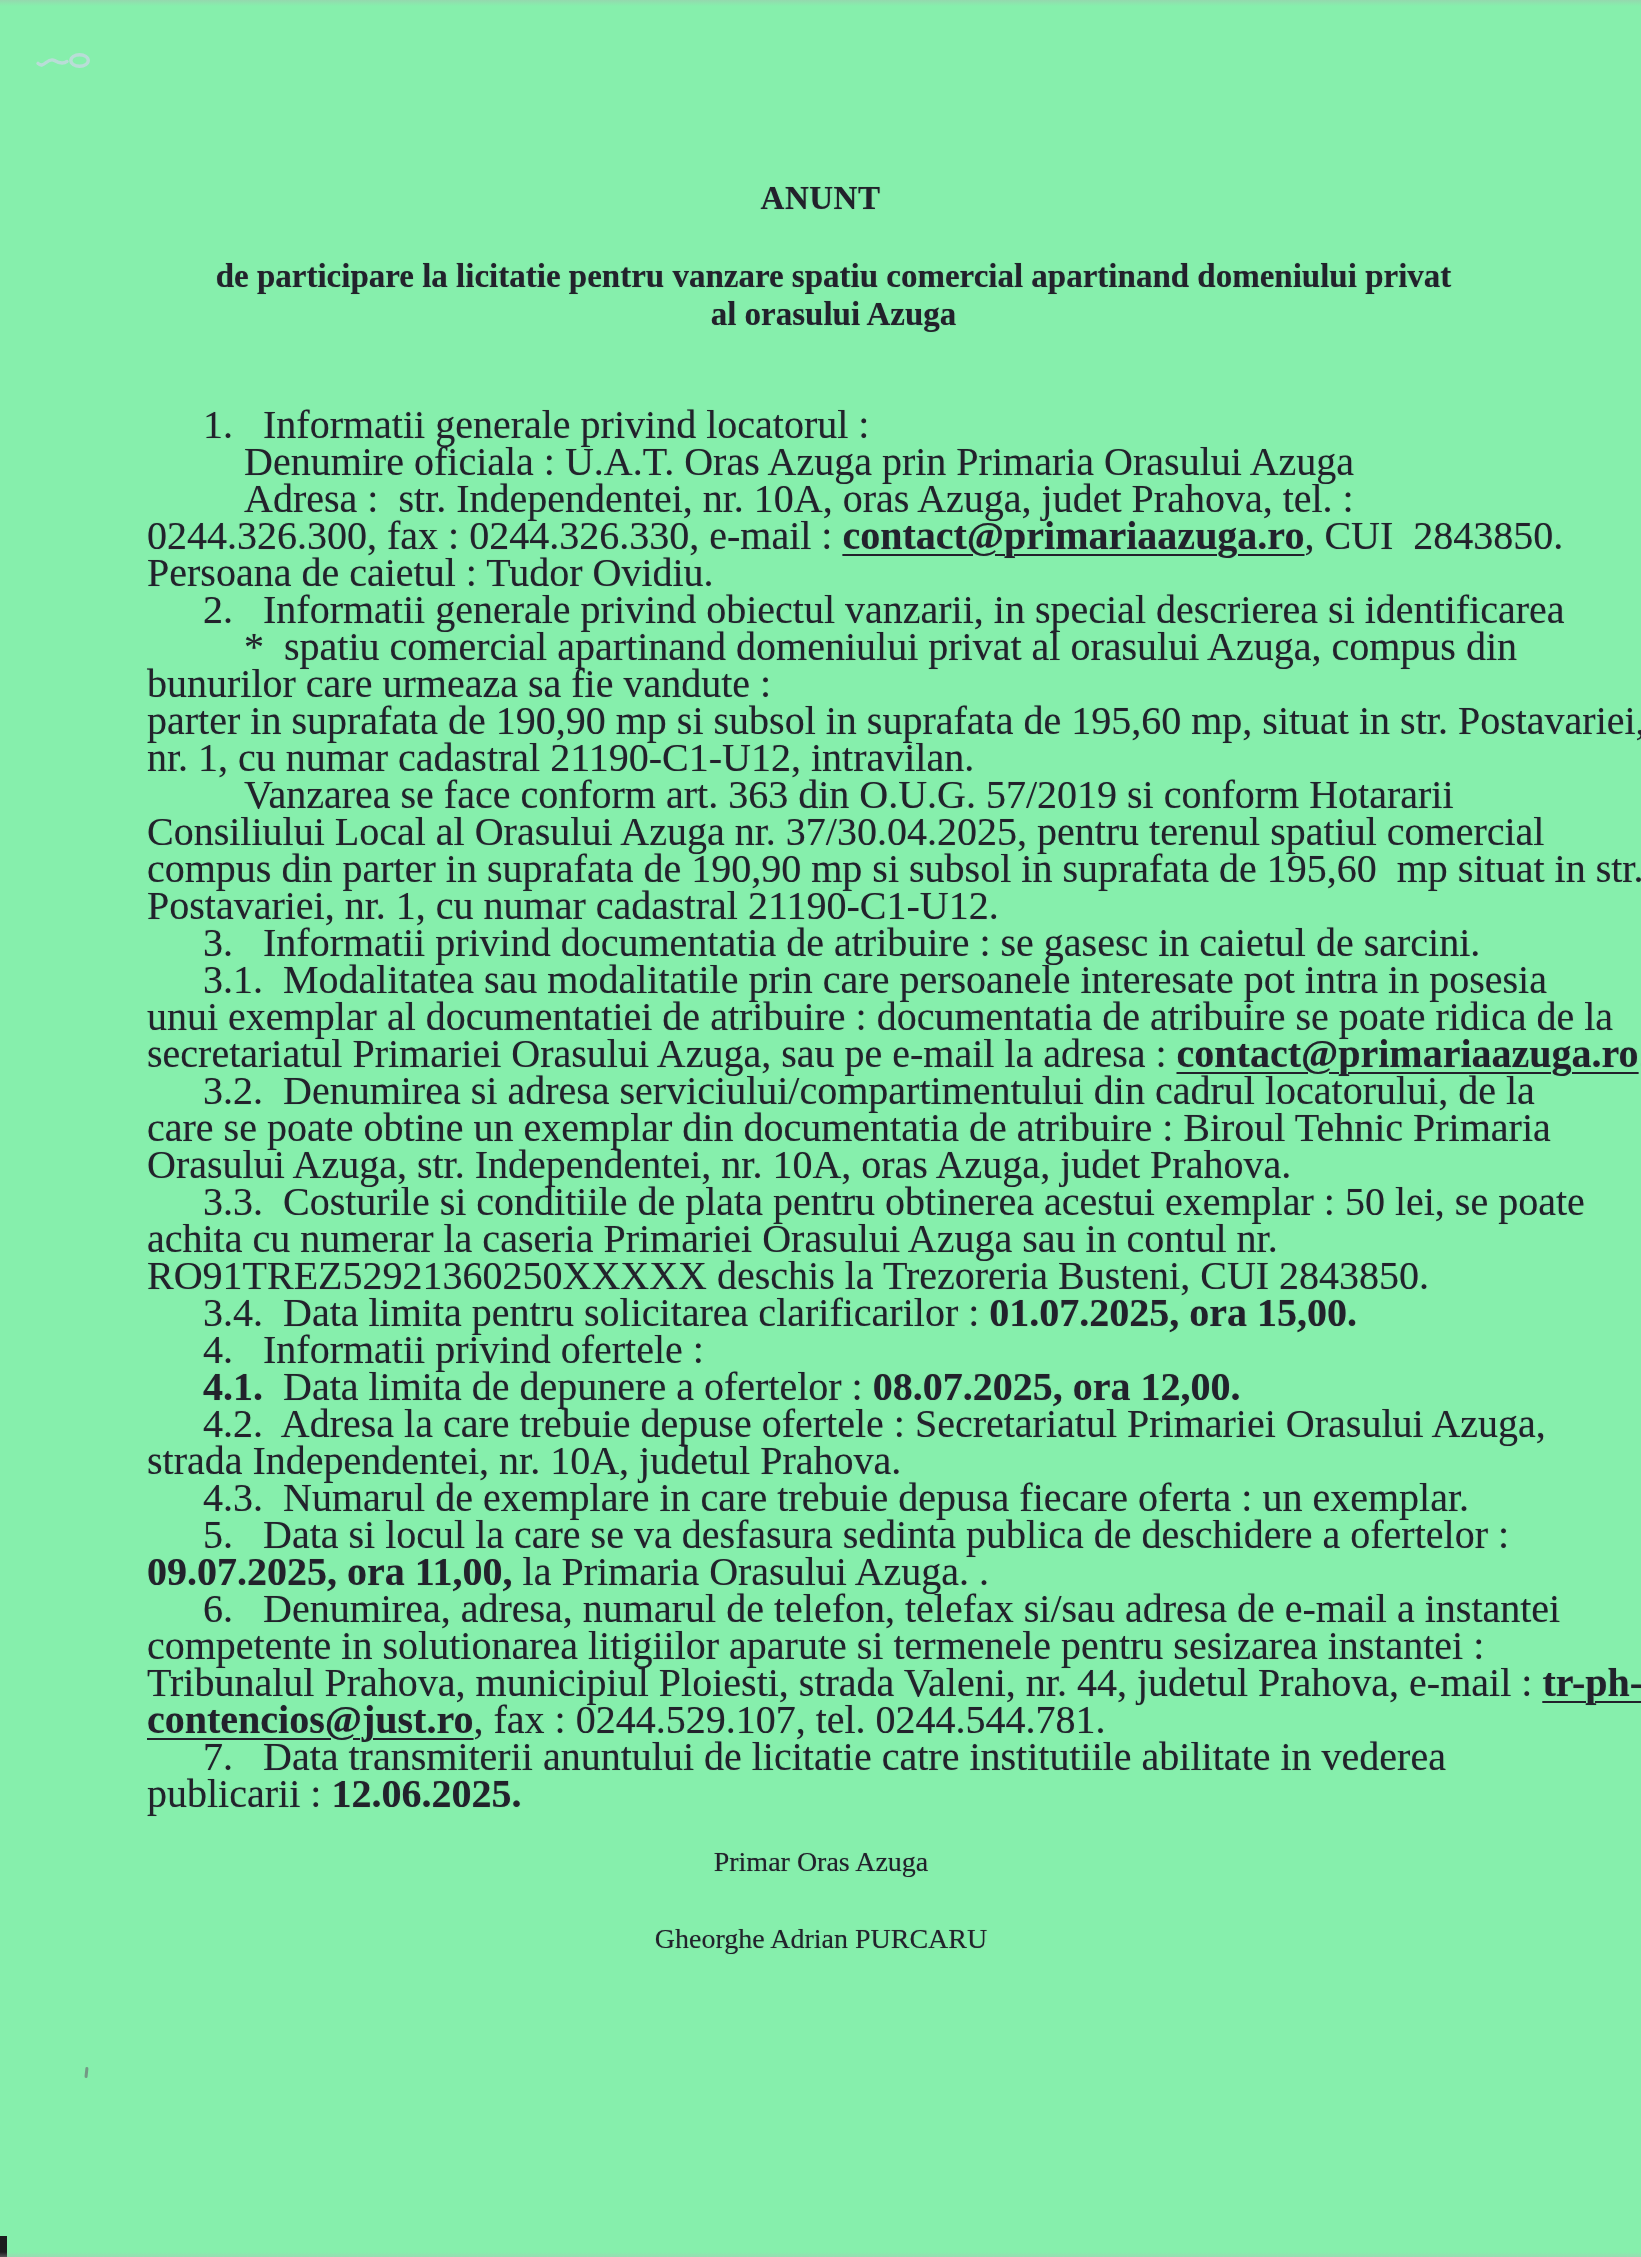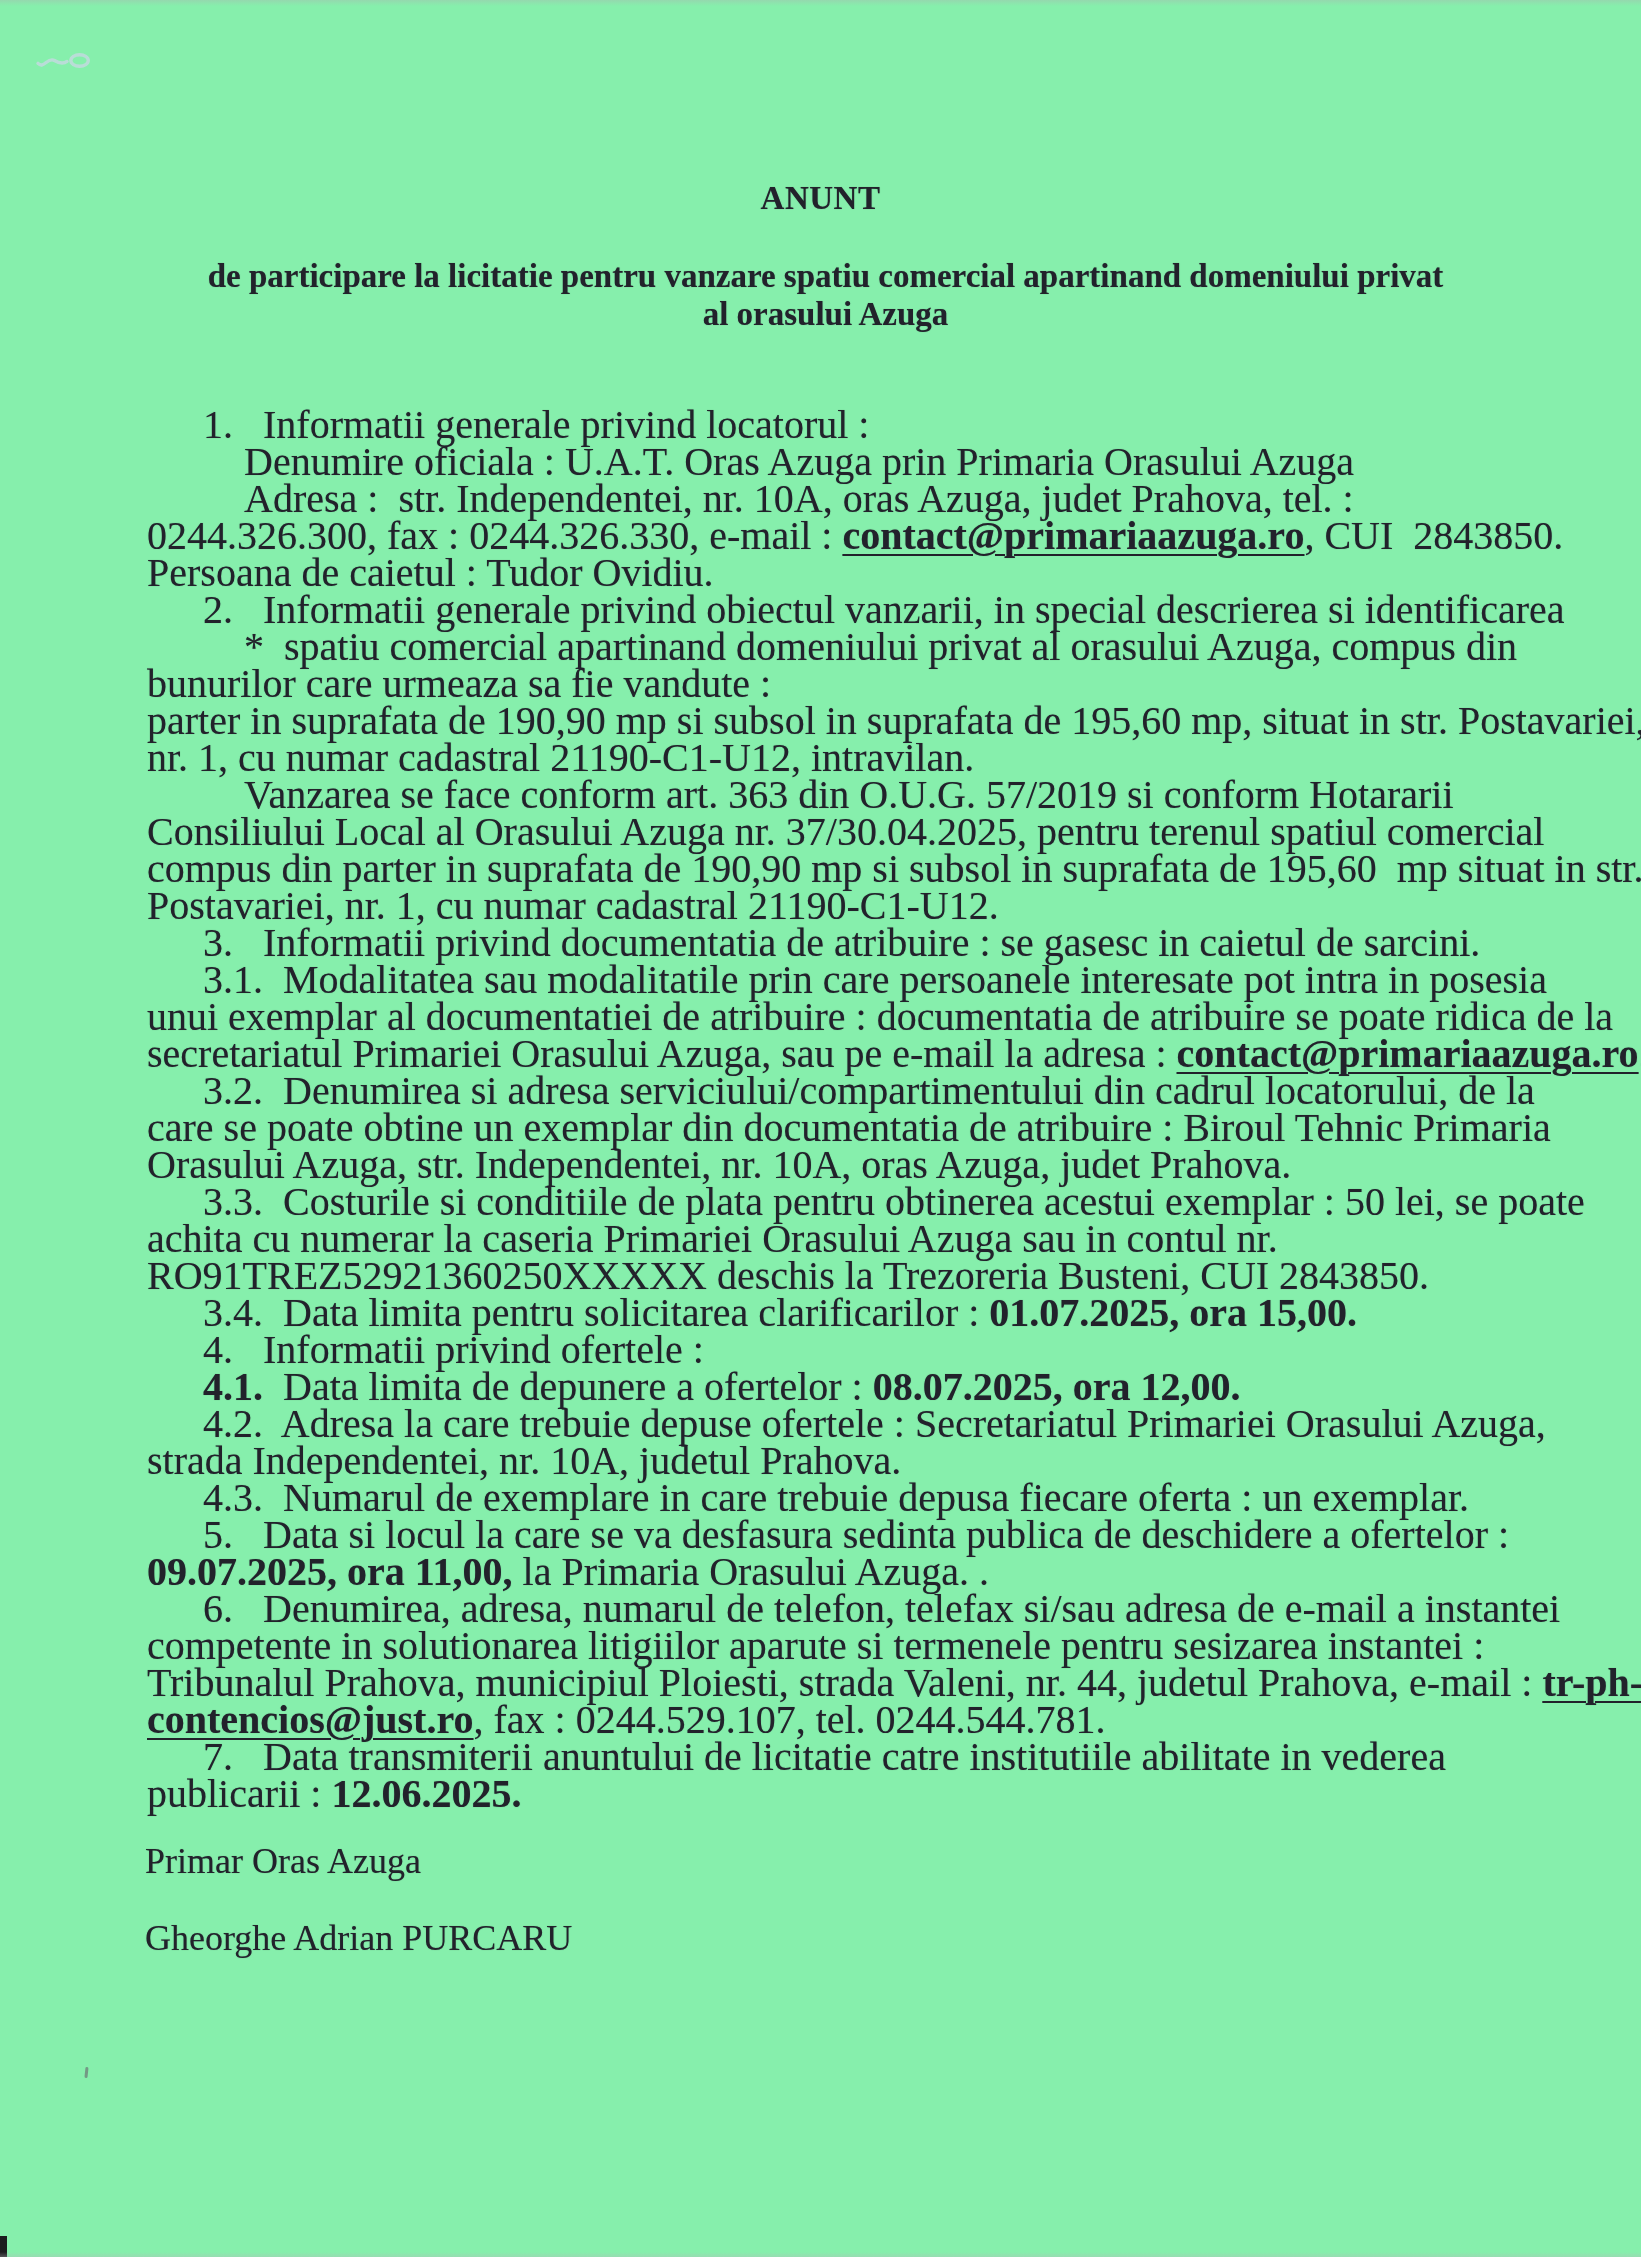--- a/index.html
+++ b/index.html
@@ -23,35 +23,35 @@
     background: linear-gradient(to top, rgba(185,185,188,0.35), rgba(185,185,188,0));
   }
   .pen-mark { position: absolute; left: 35px; top: 46px; width: 64px; height: 29px; opacity: 0.75; }
   .pen-mark path, .pen-mark ellipse { fill: none; stroke: #cbd8e6; stroke-width: 3.5; stroke-linecap: round; }
   .title {
     position: absolute; top: 180px; left: 0; width: 100%;
     margin: 0; text-align: center;
     font-size: 33px; font-weight: 700; letter-spacing: 0.5px;
   }
   .subtitle {
-    position: absolute; top: 257px; left: 145px; width: 1361px;
+    position: absolute; top: 257px; left: 153px; width: 1361px;
     text-align: center; font-size: 33px; font-weight: 700; line-height: 38px;
   }
   .doc-body {
     position: absolute; top: 406px; left: 147px; width: 1448px;
     font-size: 40px; line-height: 37px;
   }
   .line { white-space: pre; }
   .ind-1 { padding-left: 56px; }
   .ind-2 { padding-left: 97px; }
   .b { font-weight: 700; margin-top: 8px; }
   .u { text-decoration: underline; text-decoration-thickness: 1.9px; text-underline-offset: 4.8px; font-weight: bold; }
   .sig-role, .sig-name {
     position: absolute; left: 145px; width: 1352px;
-    font-size: 36px; line-height: 37px;
+    text-align: center; font-size: 28px; line-height: 37px;
   }
   .sig-role { top: 1843px; }
   .sig-name { top: 1920px; }
   .speck {
     position: absolute; left: 85px; top: 2067px; width: 2.9px; height: 10.6px;
     background: #6a6a70; opacity: 0.65; border-radius: 1.9px; transform: rotate(6deg);
   }
   .corner-mark {
     position: absolute; left: 0; bottom: 0; width: 6.8px; height: 21px;
     background: #1c1c1e;

